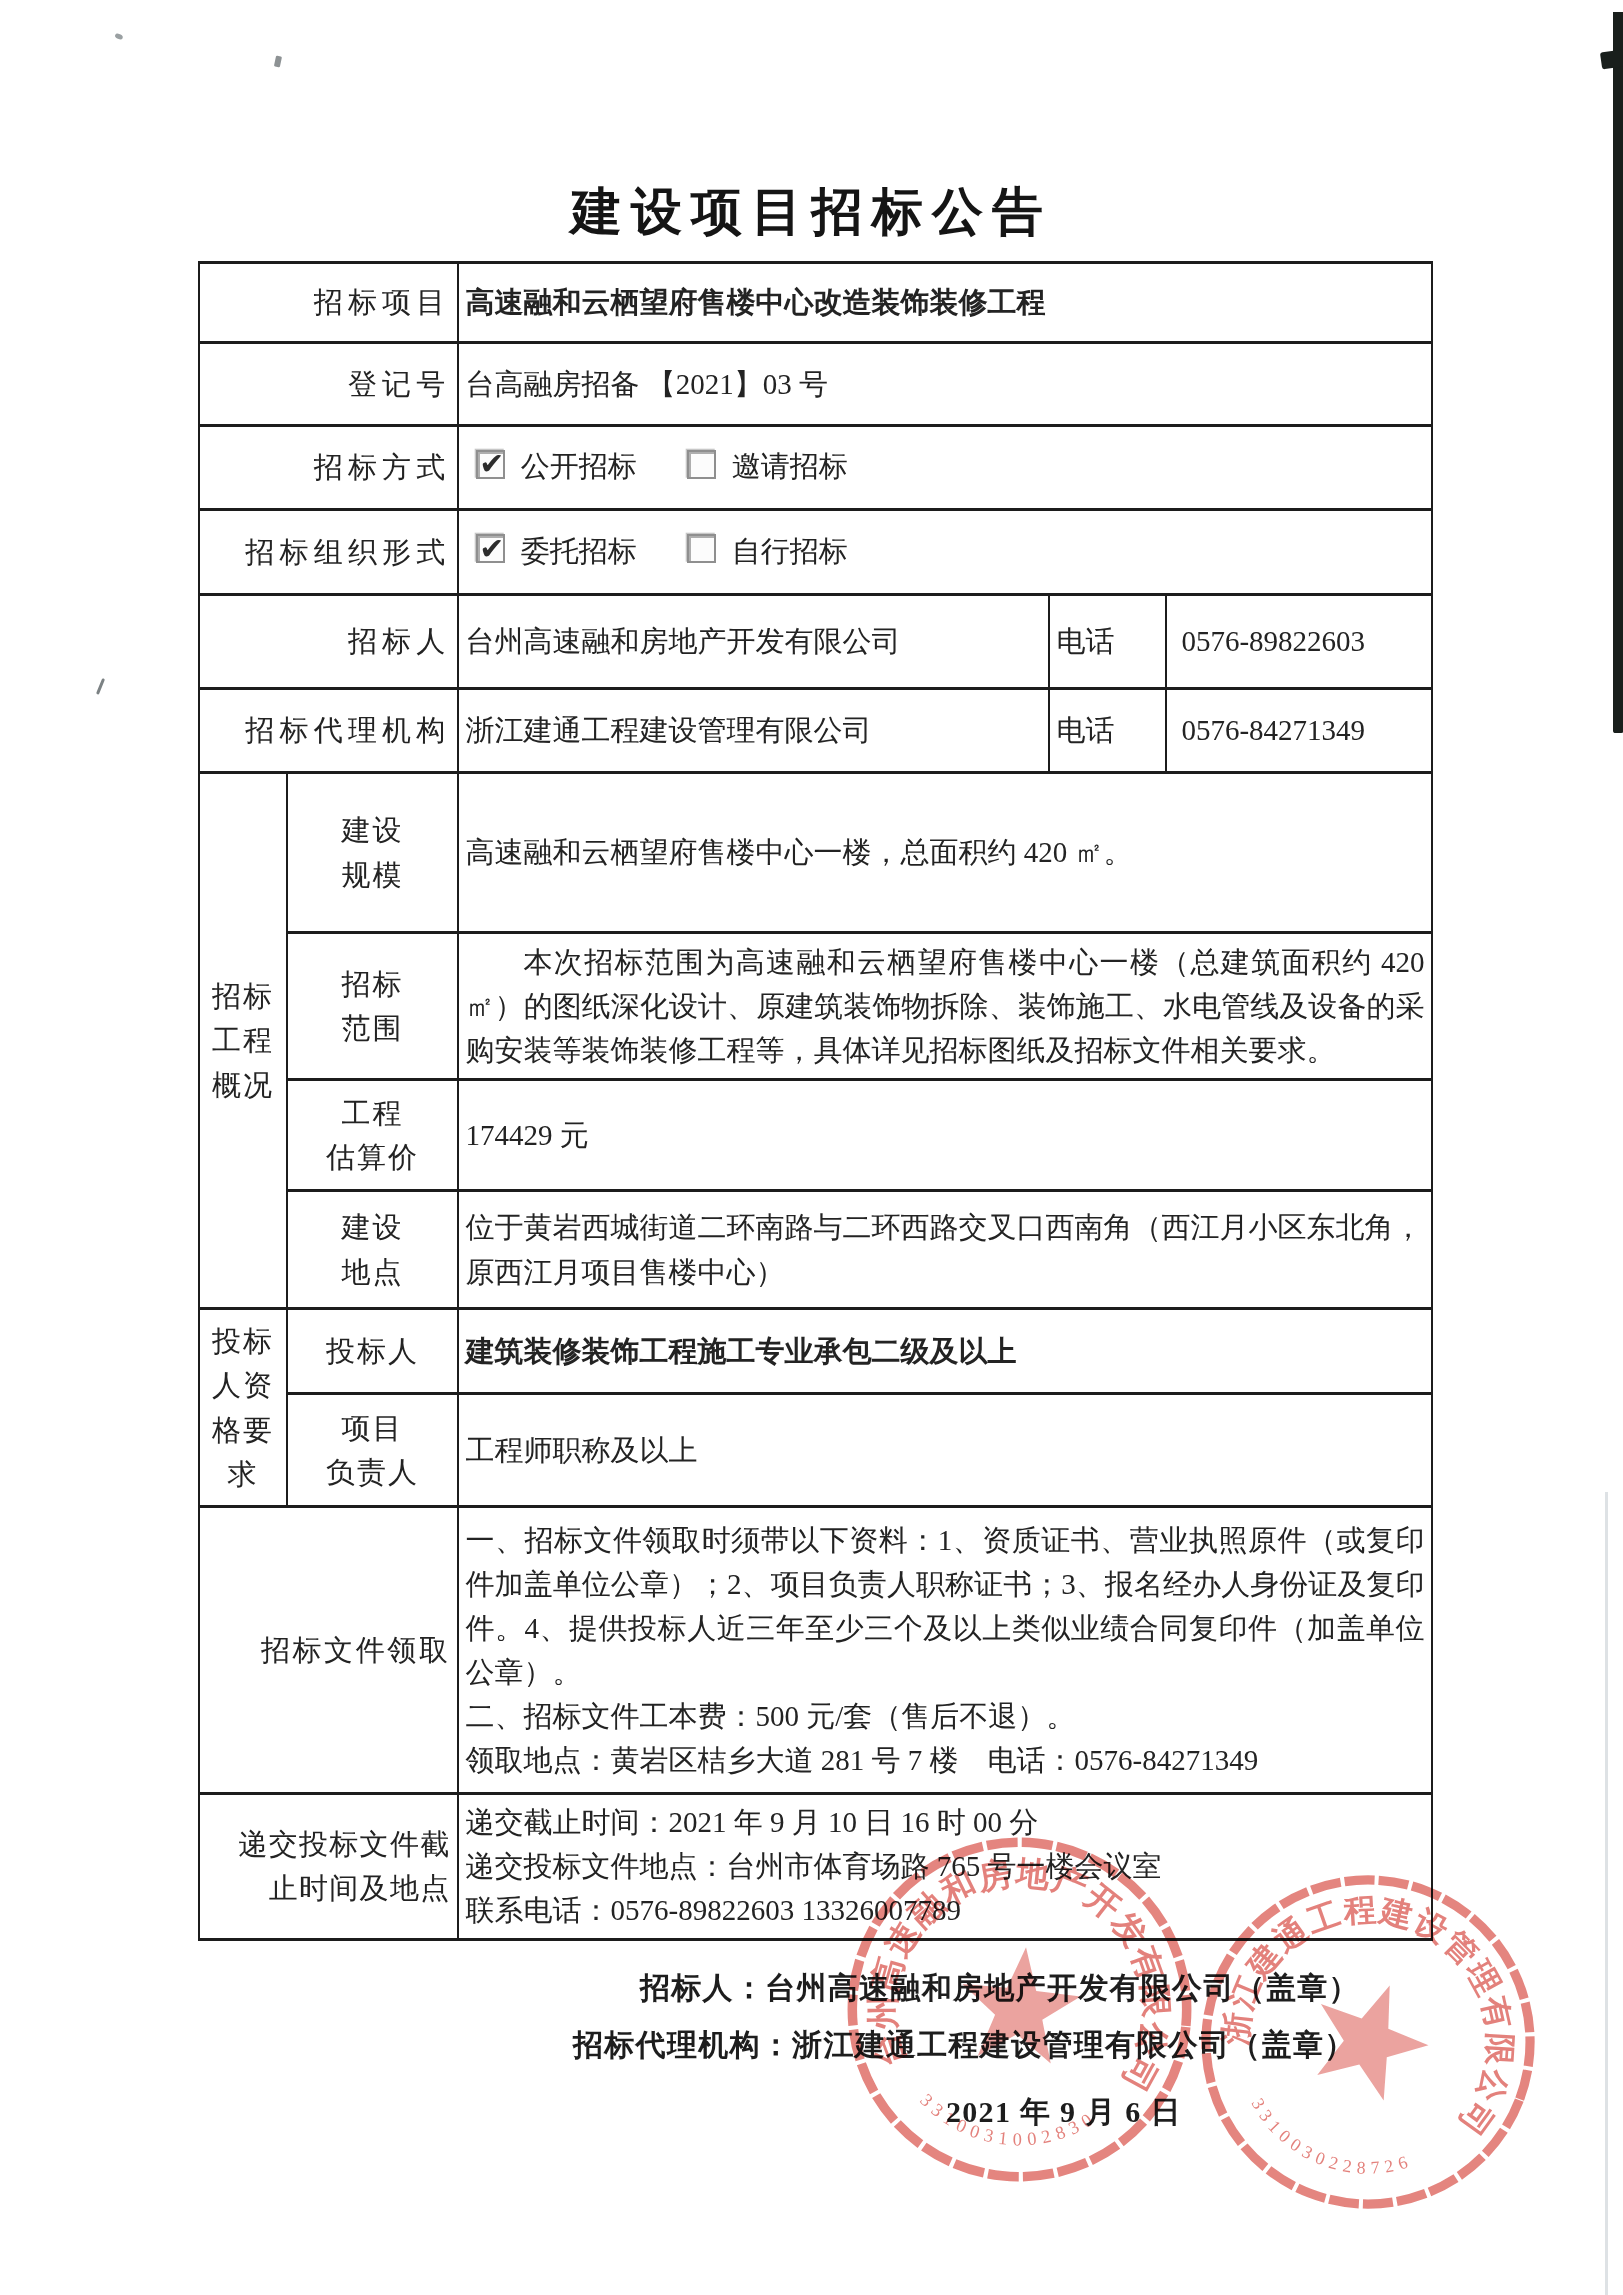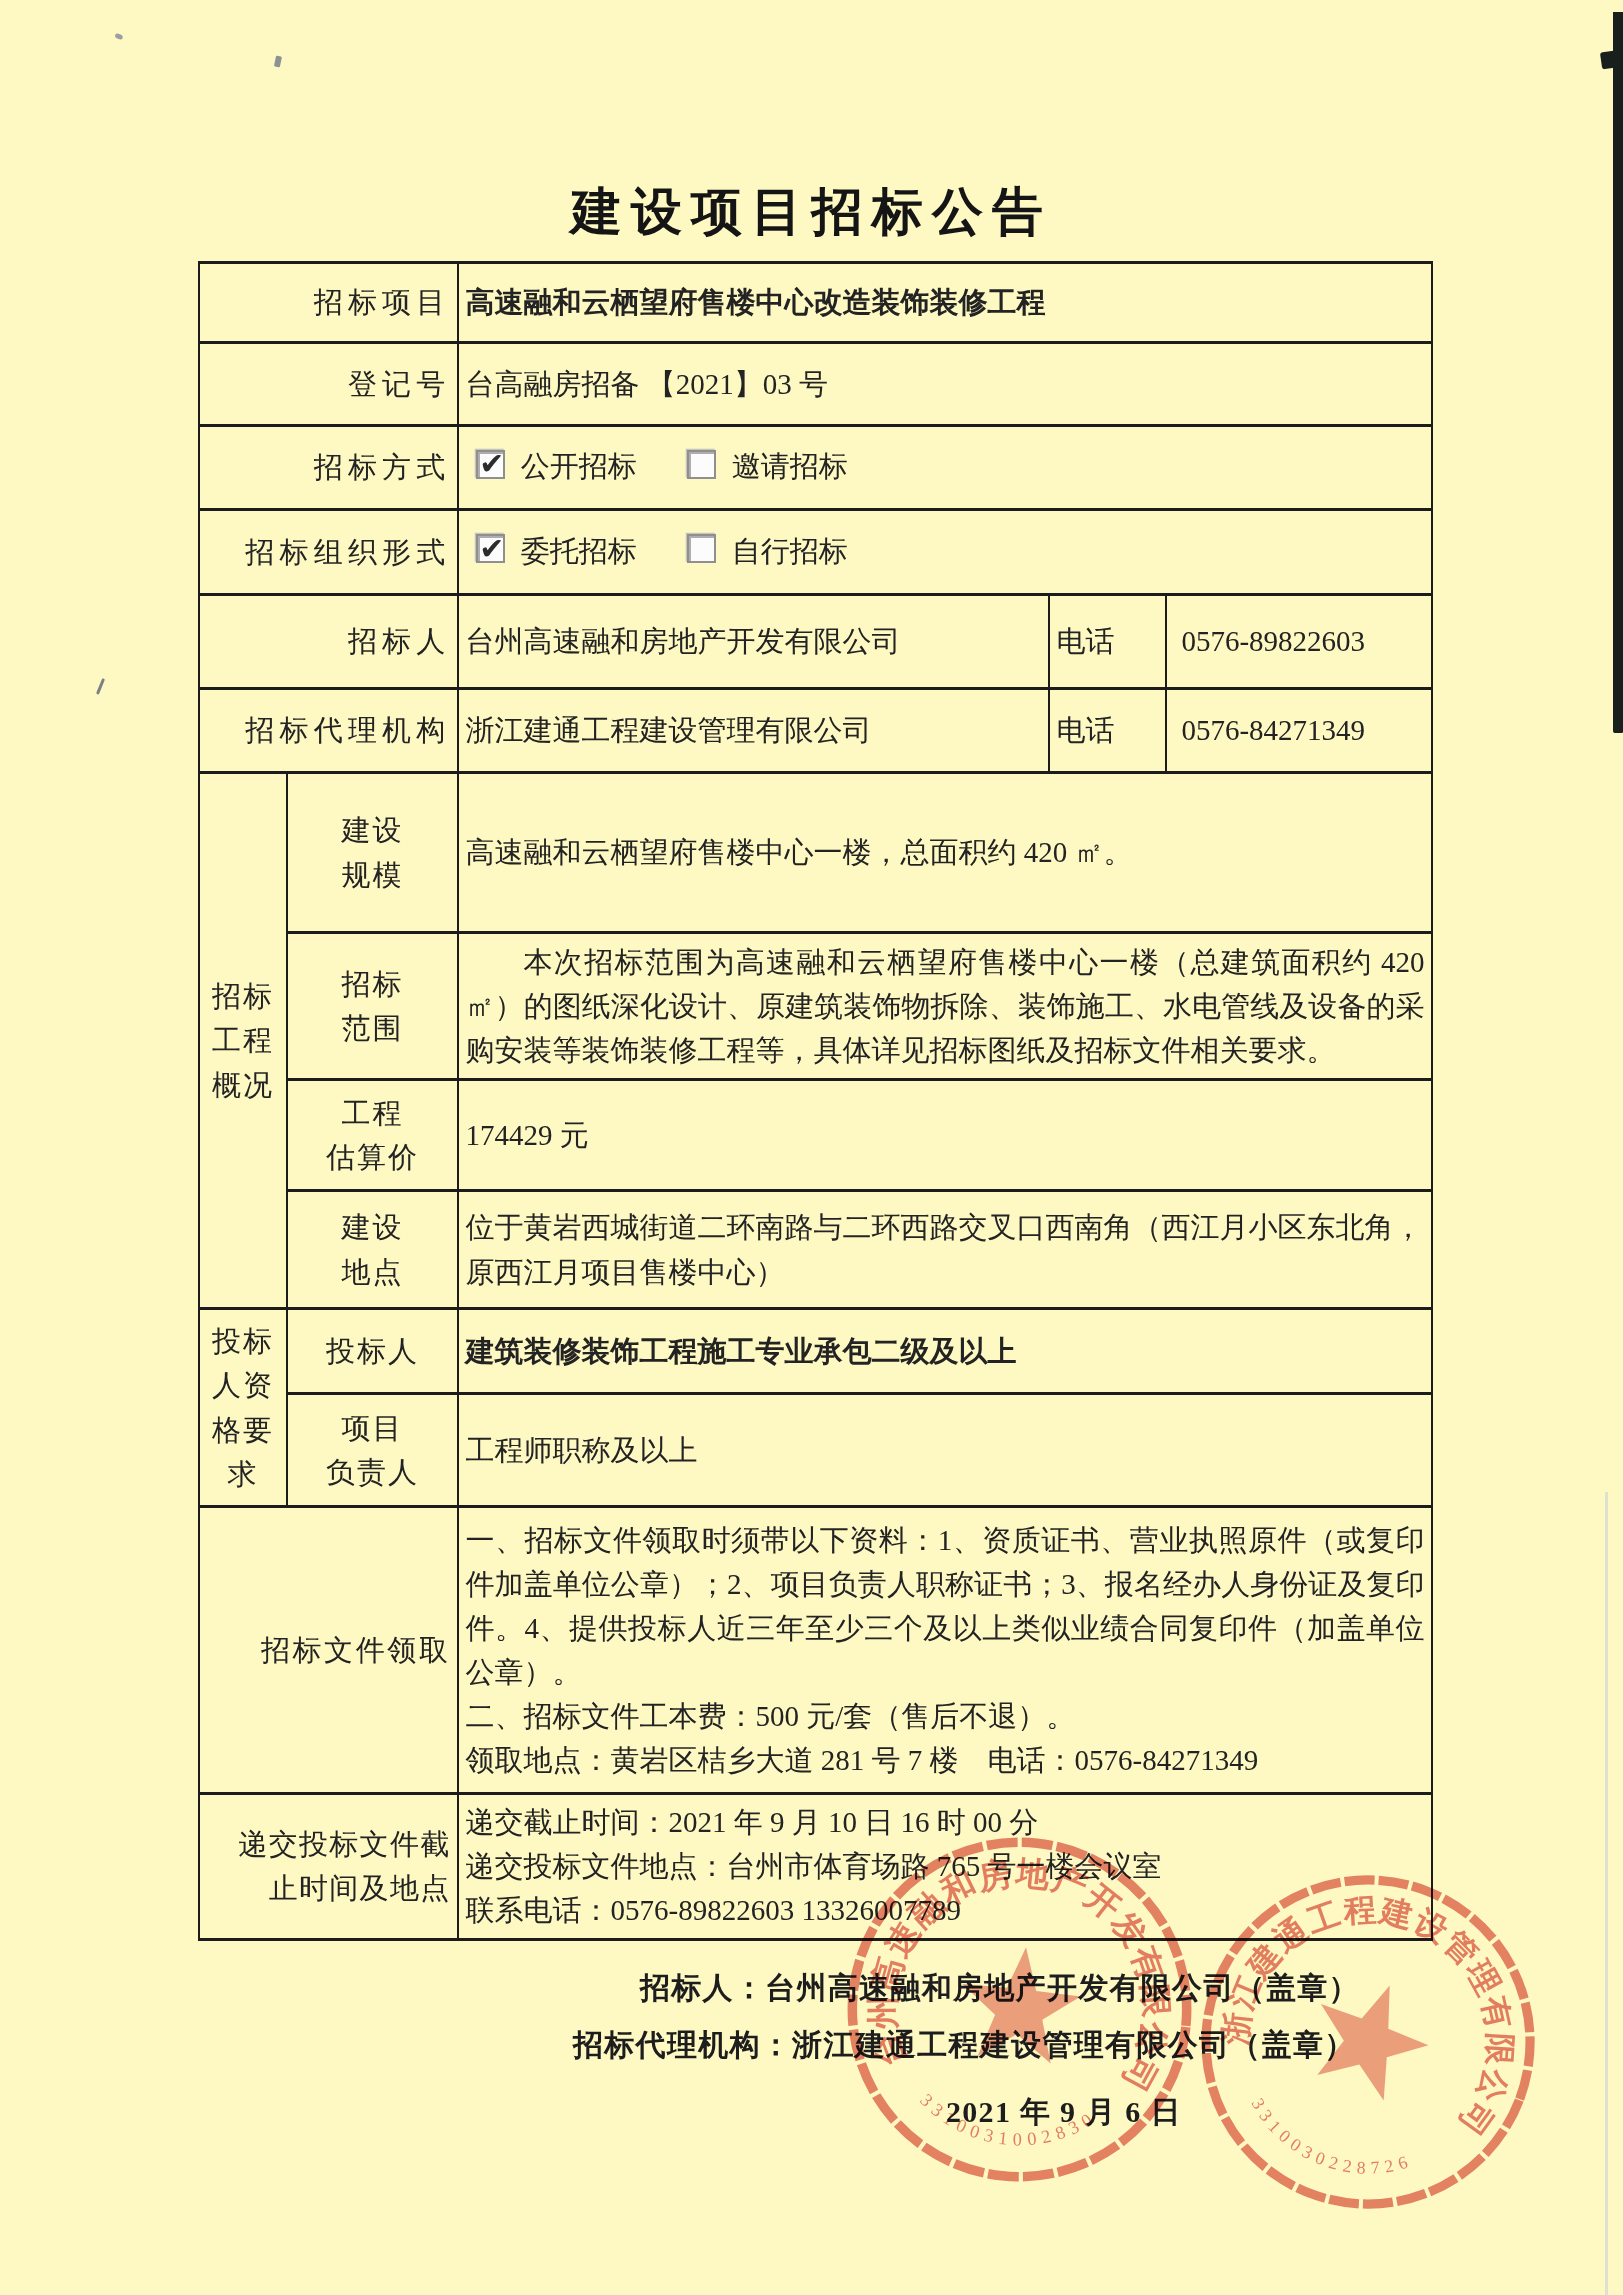--- a/index.html
+++ b/index.html
@@ -1,17 +1,17 @@
 <!DOCTYPE html>
 <html style="font-size:10.5px"><head>
 <meta charset="utf-8">
 <style>
   html,body{margin:0;padding:0;background:#888;}
   .page{
-    position:relative; width:1623px; height:2295px; background:#fef9c3;
+    position:relative; width:1623px; height:2295px; background:#ffffff;
     font-family:"Liberation Serif","DejaVu Serif",serif; color:#1e1e1e; overflow:hidden;
   }
   
   .doc-title{
     position:absolute; left:0; top:178px; width:100%; text-align:center;
     font-size:51px; font-weight:700; letter-spacing:9.2px; color:#151515;
   }
   
   table.tender{
     position:absolute; left:198px; top:261px; width:1234px;

